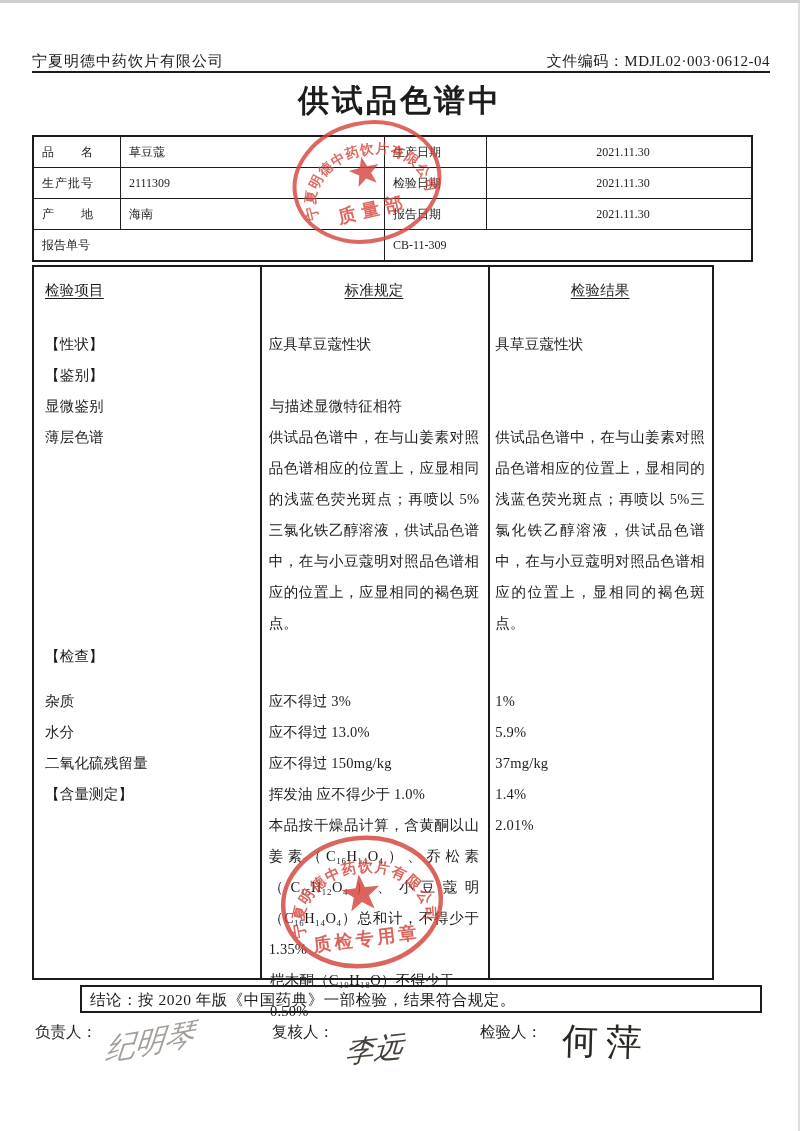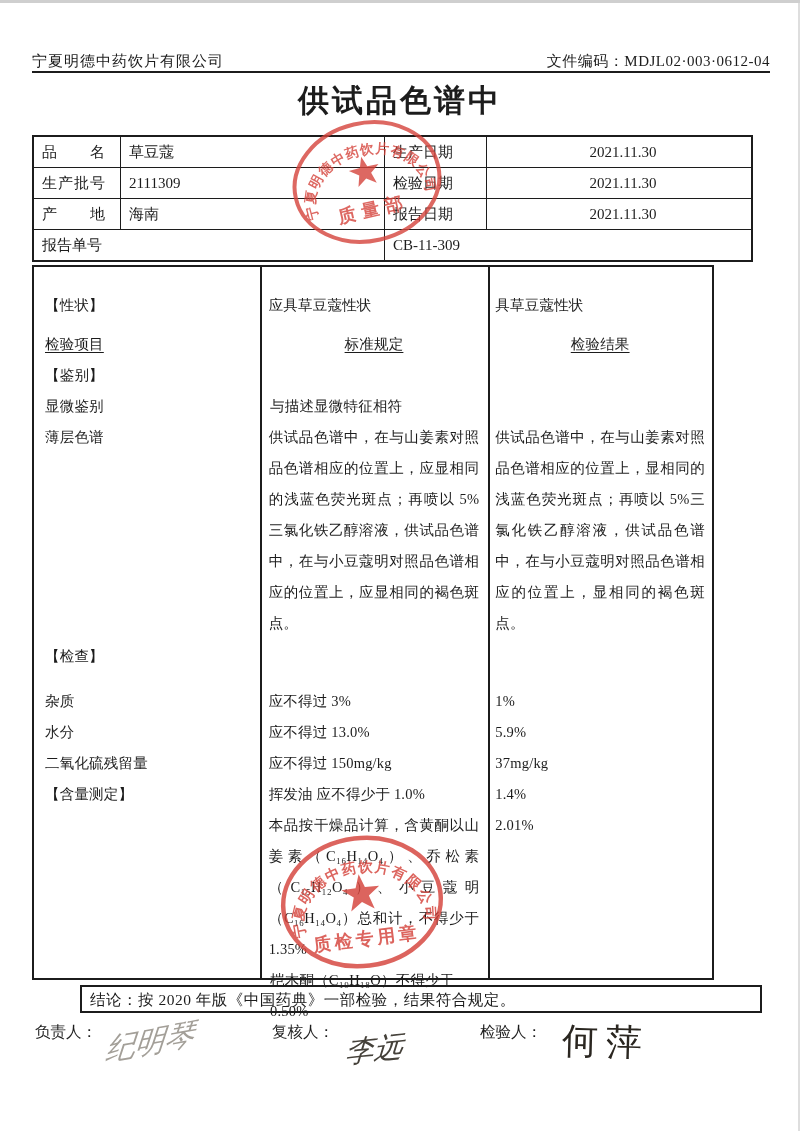--- a/index.html
+++ b/index.html
@@ -9,21 +9,21 @@
     box-shadow:inset 0 3px 0 #cfcfcf, inset -2px 0 0 #dedede;
   }
   
   .hdr-company{position:absolute;left:32px;top:52px;font-size:15px;letter-spacing:1px;}
   .hdr-code{position:absolute;right:30px;top:52px;font-size:15px;letter-spacing:.5px;}
   .hdr-rule{position:absolute;left:32px;top:71px;width:738px;height:2px;background:#1c1c1c;}
   .title{position:absolute;left:0;top:80px;width:100%;text-align:center;font-size:31px;font-weight:bold;letter-spacing:3px;}
 
   
   .info{position:absolute;left:32px;top:135px;width:682px;border:2px solid #1c1c1c;border-collapse:collapse;table-layout:fixed;}
-  .info td{border:1px solid #1c1c1c;font-size:15px;padding:0 0 0 8px;height:30px;vertical-align:middle;}
+  .info td{border:1px solid #1c1c1c;font-size:12px;padding:0 0 0 8px;height:30px;vertical-align:middle;}
   .info .lblA{width:78px;letter-spacing:1px;}
   .info .valB{width:255px;}
   .info .lblC{width:93px;}
   .info .valD{width:256px;text-align:center;}
 
   
   .main{position:absolute;left:32px;top:265px;width:682px;height:715px;border:2px solid #1c1c1c;box-sizing:border-box;}
   .vline{position:absolute;top:0;bottom:0;width:1.5px;background:#1c1c1c;}
   .v1{left:226px;} .v2{left:454px;}
   .trow{display:flex;width:100%;}
@@ -85,30 +85,30 @@
       <td colspan="2">报告单号</td>
       <td colspan="2">CB-11-309</td>
     </tr>
   </tbody>
     </table>
 
   <div class="main">
     <div class="vline v1"></div>
     <div class="vline v2"></div>
 
+    <div class="trow thead">
+      <div class="c1"><u>检验项目</u></div>
+      <div class="c2"><u>标准规定</u></div>
+      <div class="c3"><u>检验结果</u></div>
+    </div>
+
     <div class="trow mt22">
       <div class="c1">【性状】</div>
       <div class="c2">应具草豆蔻性状</div>
       <div class="c3">具草豆蔻性状</div>
-    </div>
-
-    <div class="trow thead">
-      <div class="c1"><u>检验项目</u></div>
-      <div class="c2"><u>标准规定</u></div>
-      <div class="c3"><u>检验结果</u></div>
     </div>
     <div class="trow">
       <div class="c1">【鉴别】</div>
       <div class="c2"></div>
       <div class="c3"></div>
     </div>
     <div class="trow">
       <div class="c1">显微鉴别</div>
       <div class="c3">与描述显微特征相符</div>
     </div>

